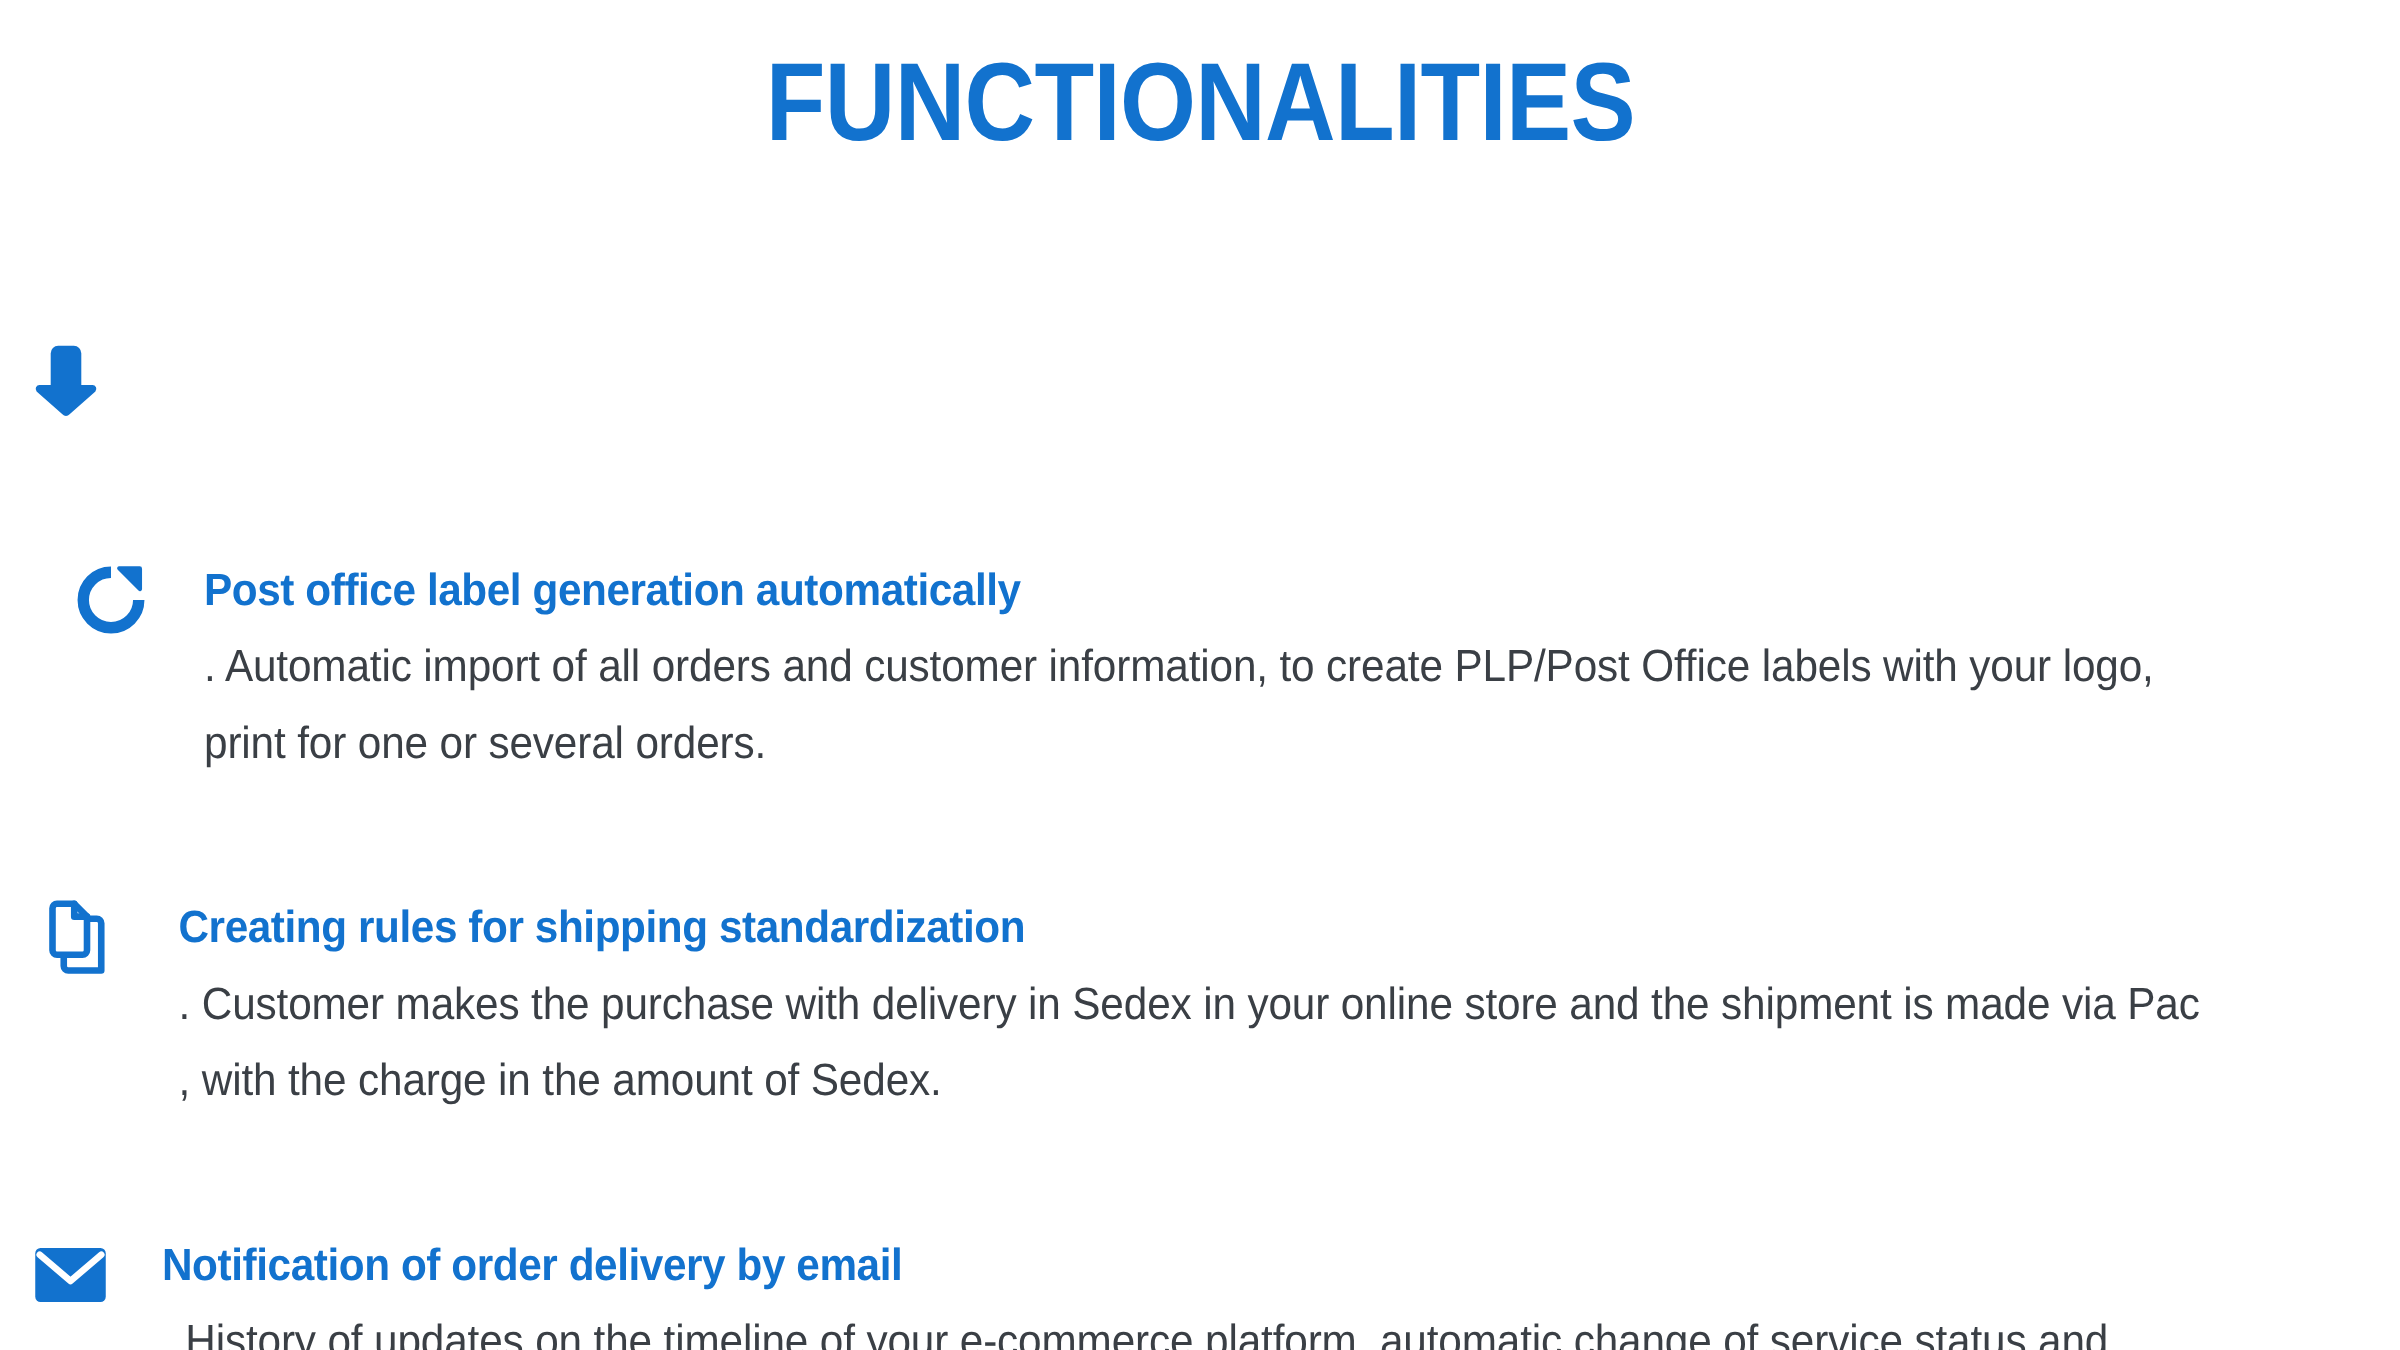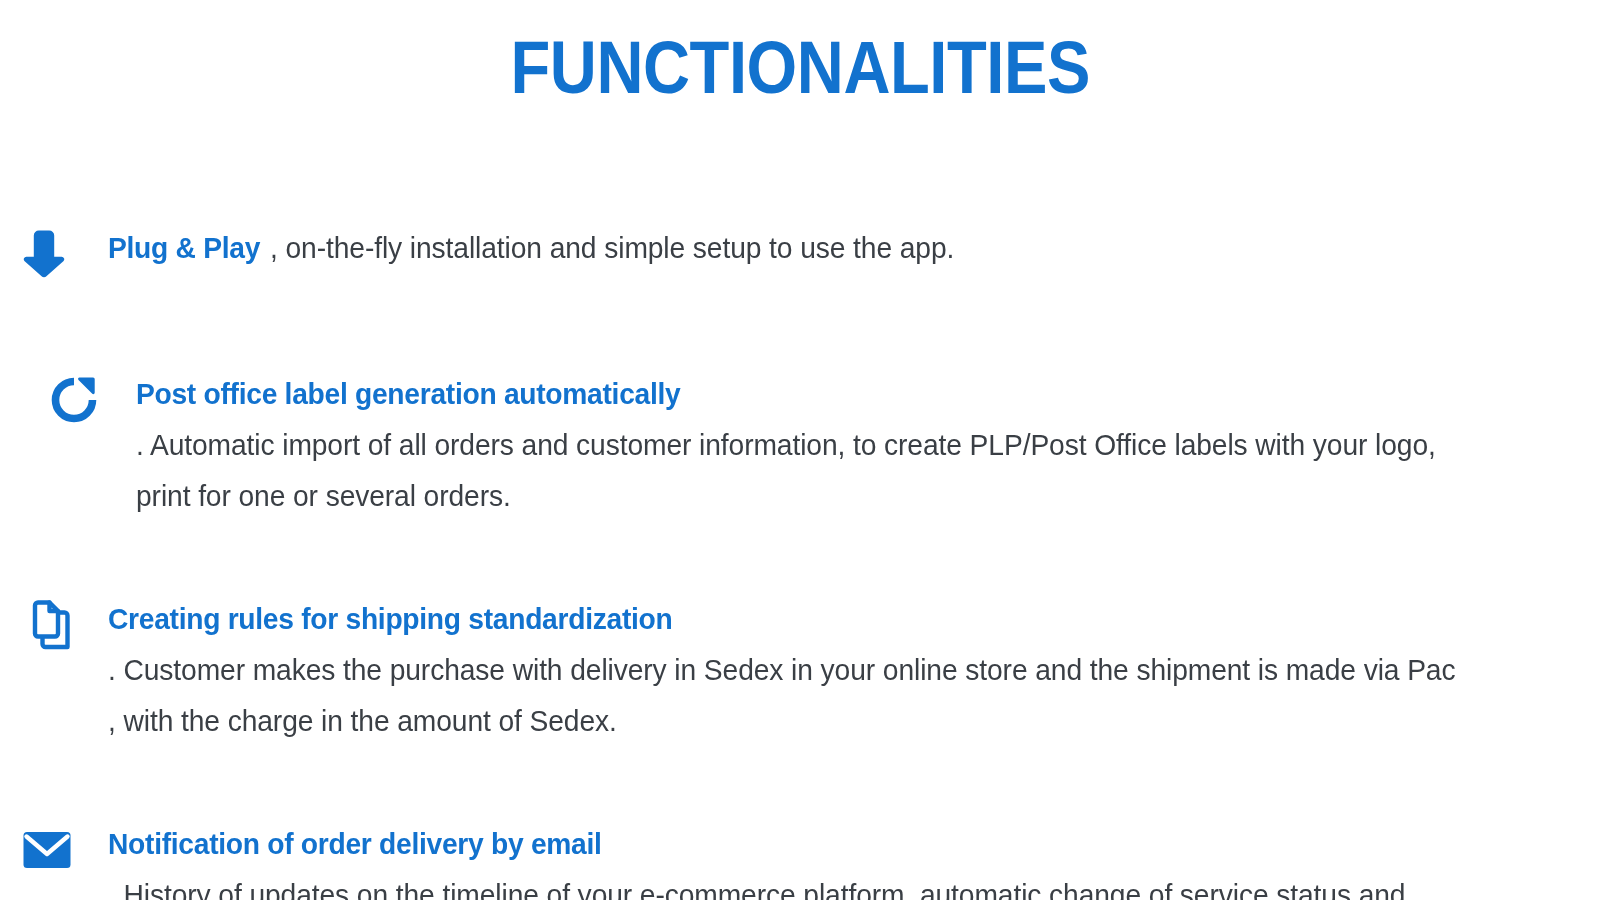--- a/index.html
+++ b/index.html
@@ -50,21 +50,21 @@
   }
   .feature-row {
     position: relative;
     display: flex;
     align-items: flex-start;
     padding: 0 0 0 22px;
     box-sizing: border-box;
   }
   .feature-row.r1 { margin-bottom: 86px; }
   .feature-row.r2 { margin-bottom: 72px; margin-left: 28px; }
-  .feature-row.r3 { margin-bottom: 72px; }
+  .feature-row.r3 { margin-bottom: 72px; gap: 11px; }
   .feature-row.r4 { margin-bottom: 0; }
 
   .icon-cell {
     flex: 0 0 86px;
     width: 86px;
     height: 60px;
     display: flex;
     align-items: center;
     justify-content: flex-start;
     padding-top: 4px;
@@ -113,25 +113,20 @@
   <div class="features">
 
     <div class="feature-row r1">
       <div class="icon-cell">
         <span>
           <svg width="44" height="52" viewBox="0 0 44 52" aria-hidden="true">
             <path d="M16.8 2.5 h10.4 a5 5 0 0 1 5 5 v21.2 h7.4 a2.6 2.6 0 0 1 2 4.3 L24.4 48.2 a3.2 3.2 0 0 1 -4.8 0 L2.4 33 a2.6 2.6 0 0 1 2 -4.3 h7.4 V7.5 a5 5 0 0 1 5 -5 z" fill="#1272ce"></path>
           </svg>
         </span>
       </div>
-      <div class="text-cell">
-        <div class="feature-text">
-          <span class="lead condense">Plug &amp; Play</span><span class="rest condense">, on-the-fly installation and simple setup to use the app.</span>
-        </div>
-      </div>
     </div>
 
     <div class="feature-row r2">
       <div class="icon-cell">
         <span>
           <svg width="48" height="50" viewBox="0 0 48 50" aria-hidden="true">
             <path d="M24 6.5 A18.5 18.5 0 1 0 42.5 25" fill="none" stroke="#1272ce" stroke-width="7.6" stroke-linecap="butt"></path>
             <path d="M29.5 2.5 h13.6 a1.6 1.6 0 0 1 1.6 1.6 v13.6 a1.4 1.4 0 0 1 -2.4 1 L28.5 4.9 a1.4 1.4 0 0 1 1 -2.4 z" fill="#1272ce"></path>
           </svg>
         </span>

